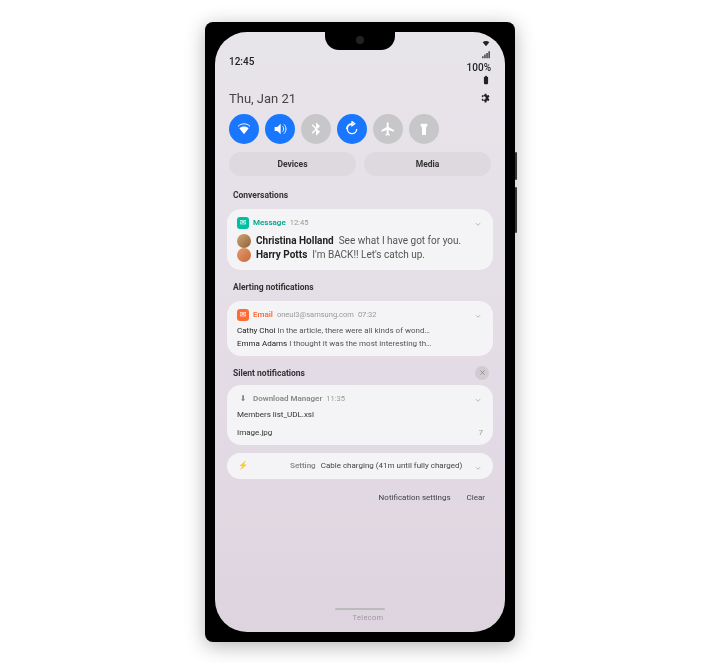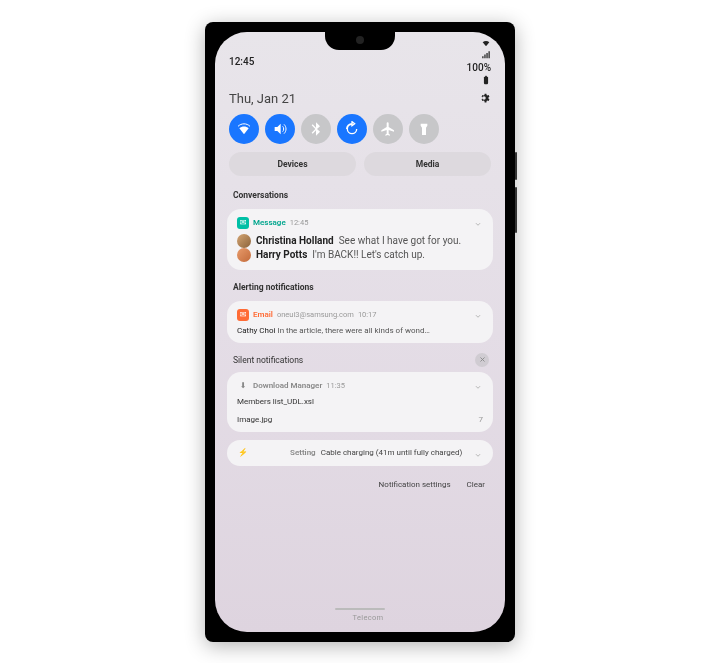--- a/index.html
+++ b/index.html
@@ -174,21 +174,21 @@
   text-overflow: ellipsis;
 }
 .notif-line .name { font-weight: 400; color: #222; }
 .notif-line .text { color: #555; }
 .silent-header {
   display: flex;
   justify-content: space-between;
   align-items: center;
   padding: 2px 16px 5px 18px;
 }
-.silent-header .label { font-size: 8.5px; font-weight: 400; color: #333; }
+.silent-header .label { font-size: 8.5px; font-weight: 700; color: #333; }
 .x-btn {
   width: 14px;
   height: 14px;
   border-radius: 50%;
   background: #d0ccd2;
   display: flex;
   align-items: center;
   justify-content: center;
   color: #888;
 }
@@ -338,25 +338,29 @@
 
     <div class="section-label">Alerting notifications</div>
     <div class="card">
       <svg class="chev" viewBox="0 0 24 24">
           <path fill="none" stroke="currentColor" stroke-width="2" d="M7 10l5 5 5-5"></path>
         </svg>
       <div class="card-header">
         <span class="app-icon mail">✉</span>
         <span class="app-name mail">Email</span>
         <span class="meta">oneui3@samsung.com</span>
-        <span class="meta">10:17</span>
+        <span class="meta">07:32</span>
       </div>
       <div class="notif-line">
         <span class="name">Cathy Choi</span>
         <span class="text">In the article, there were all kinds of wond…</span>
+      </div>
+      <div class="notif-line">
+        <span class="name">Emma Adams</span>
+        <span class="text">I thought it was the most interesting th…</span>
       </div>
     </div>
 
     <div class="silent-header">
       <span class="label">Silent notifications</span>
       <div class="x-btn">
         <svg width="7" height="7" viewBox="0 0 24 24">
             <path stroke="currentColor" stroke-width="3" d="M5 5l14 14M19 5L5 19"></path>
           </svg>
       </div>

